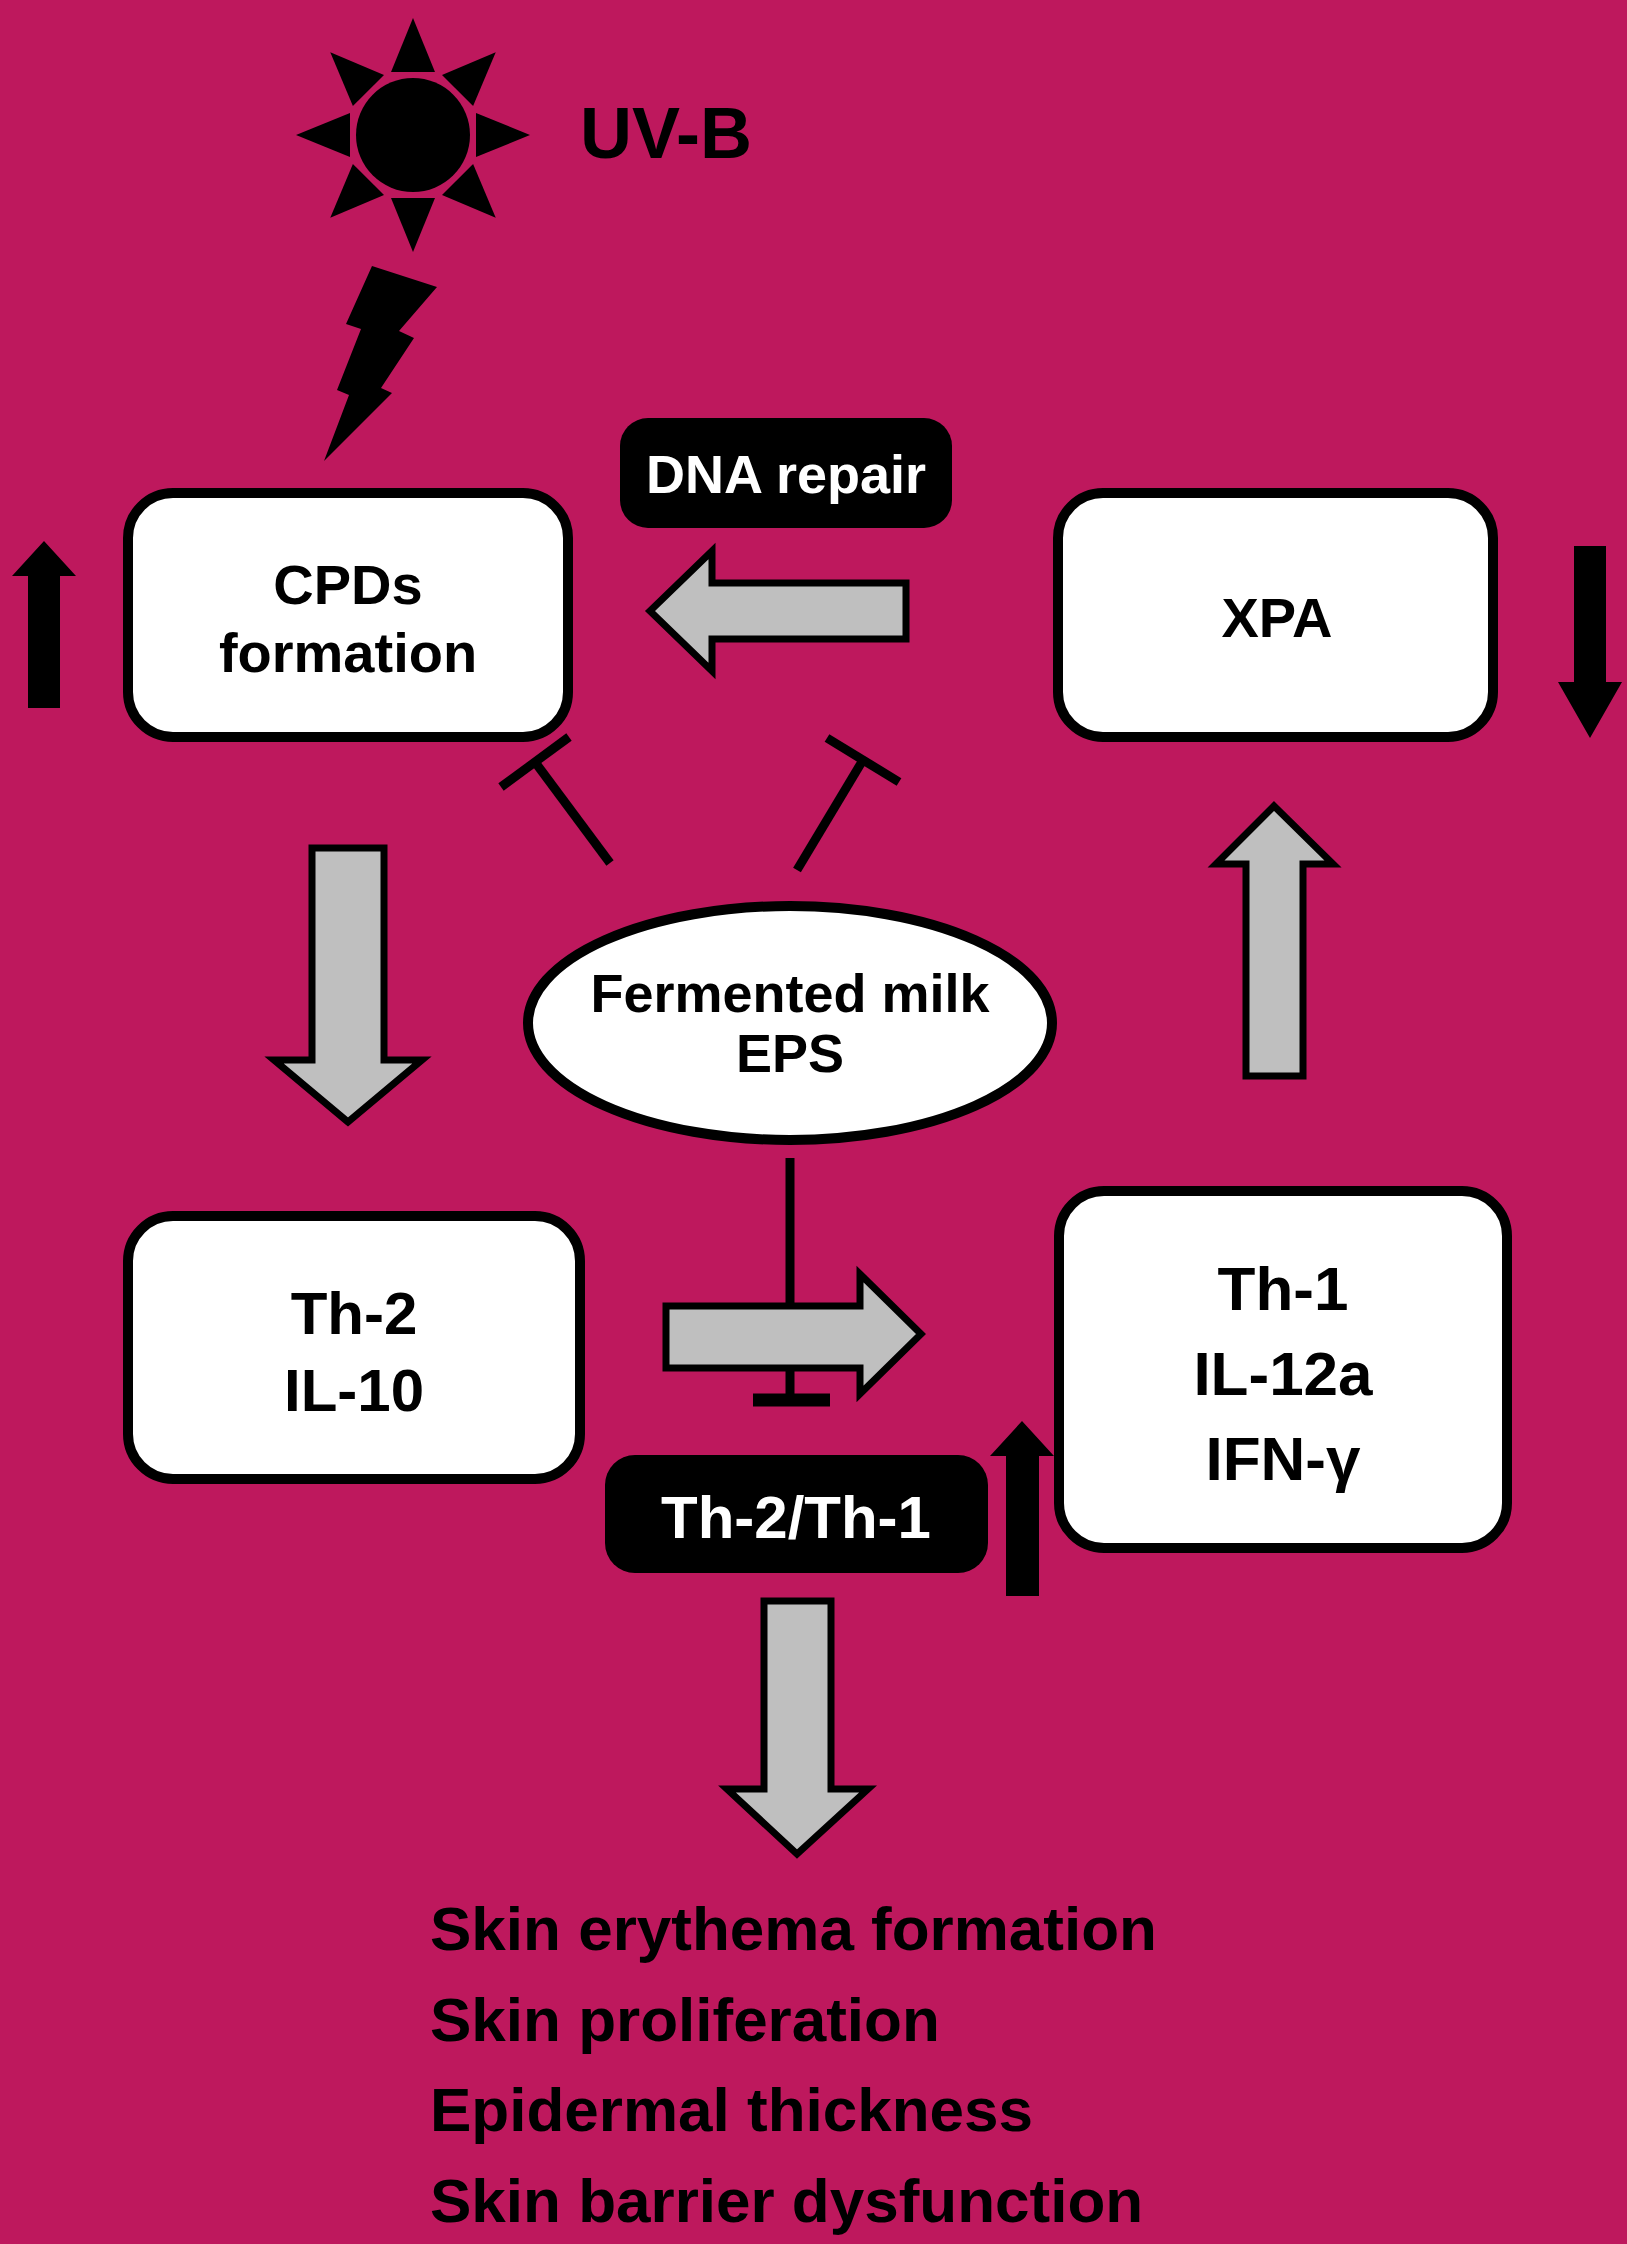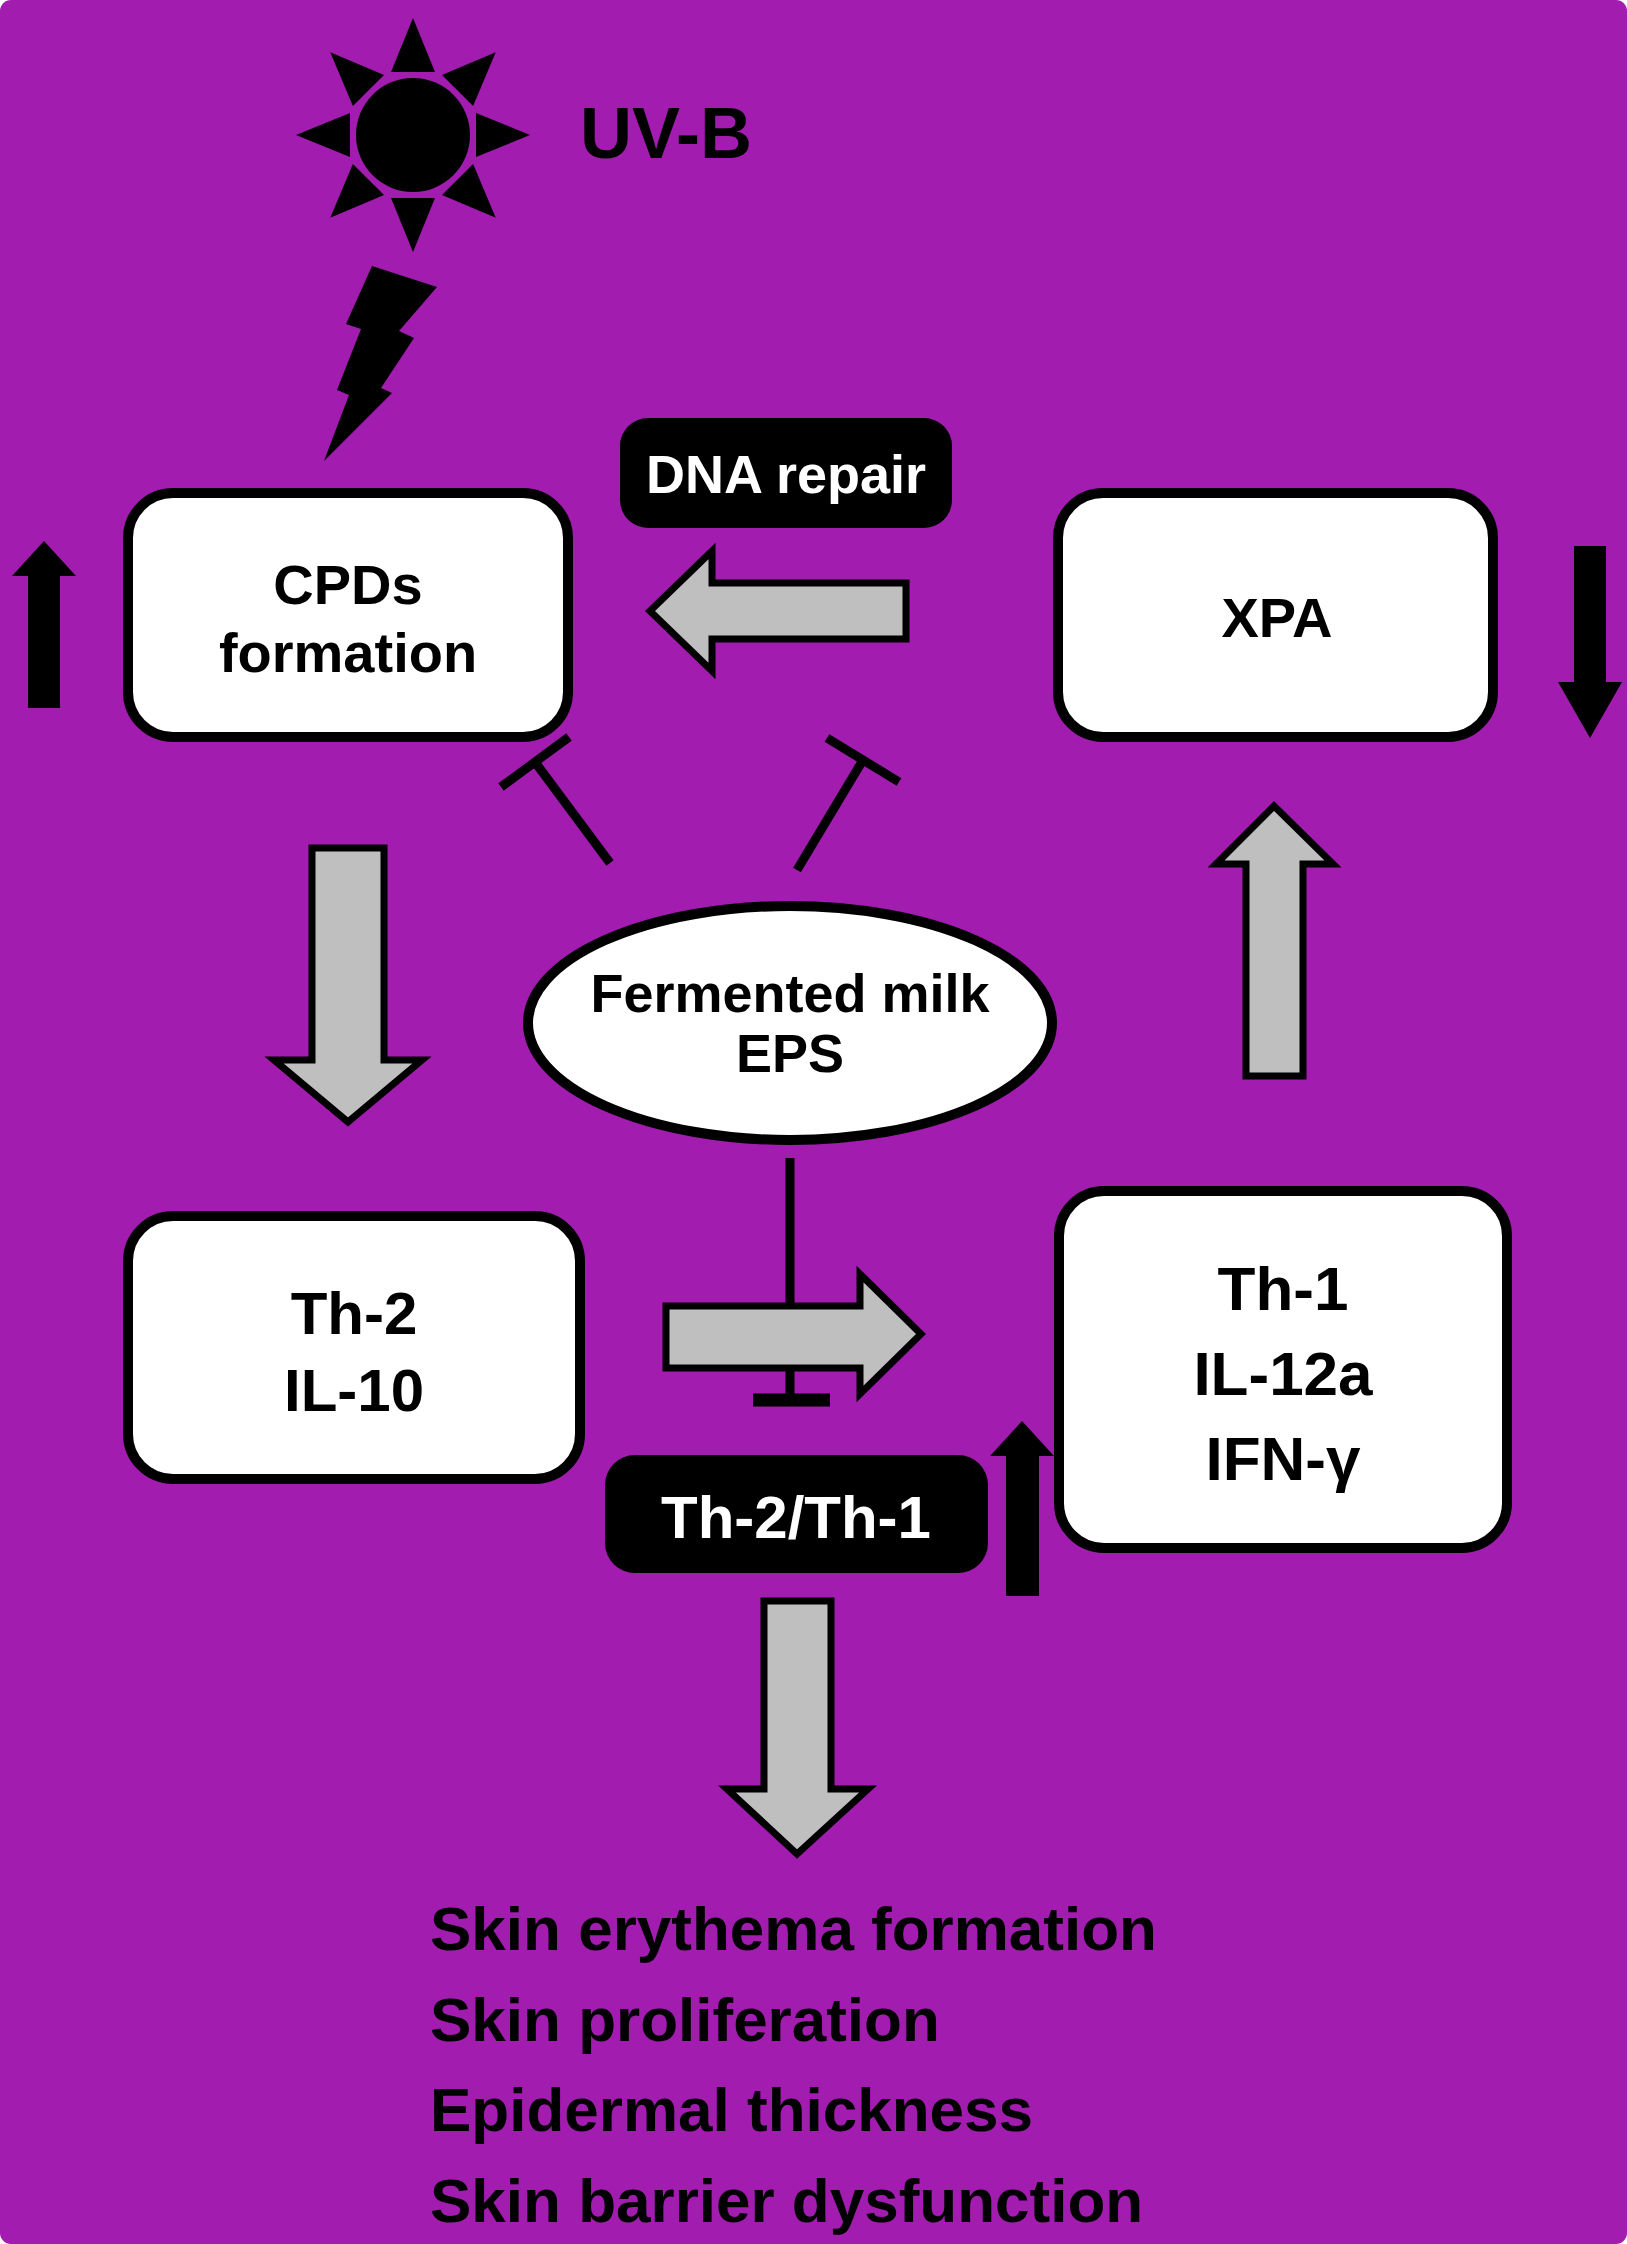--- a/index.html
+++ b/index.html
@@ -4,23 +4,22 @@
 <style>
   html, body {
     margin: 0;
     padding: 0;
     background: #ffffff;
   }
   #canvas {
     position: relative;
     width: 1627px;
     height: 2244px;
-    background: #a21caf;
+    background: #be185d;
     font-family: "Liberation Sans", sans-serif;
-    border-radius: 11px;
   }
   svg { display: block; }
   .node-box {
     fill: #ffffff;
     stroke: #000000;
     stroke-width: 10;
   }
   .black-label-box {
     fill: #000000;
     stroke: none;

